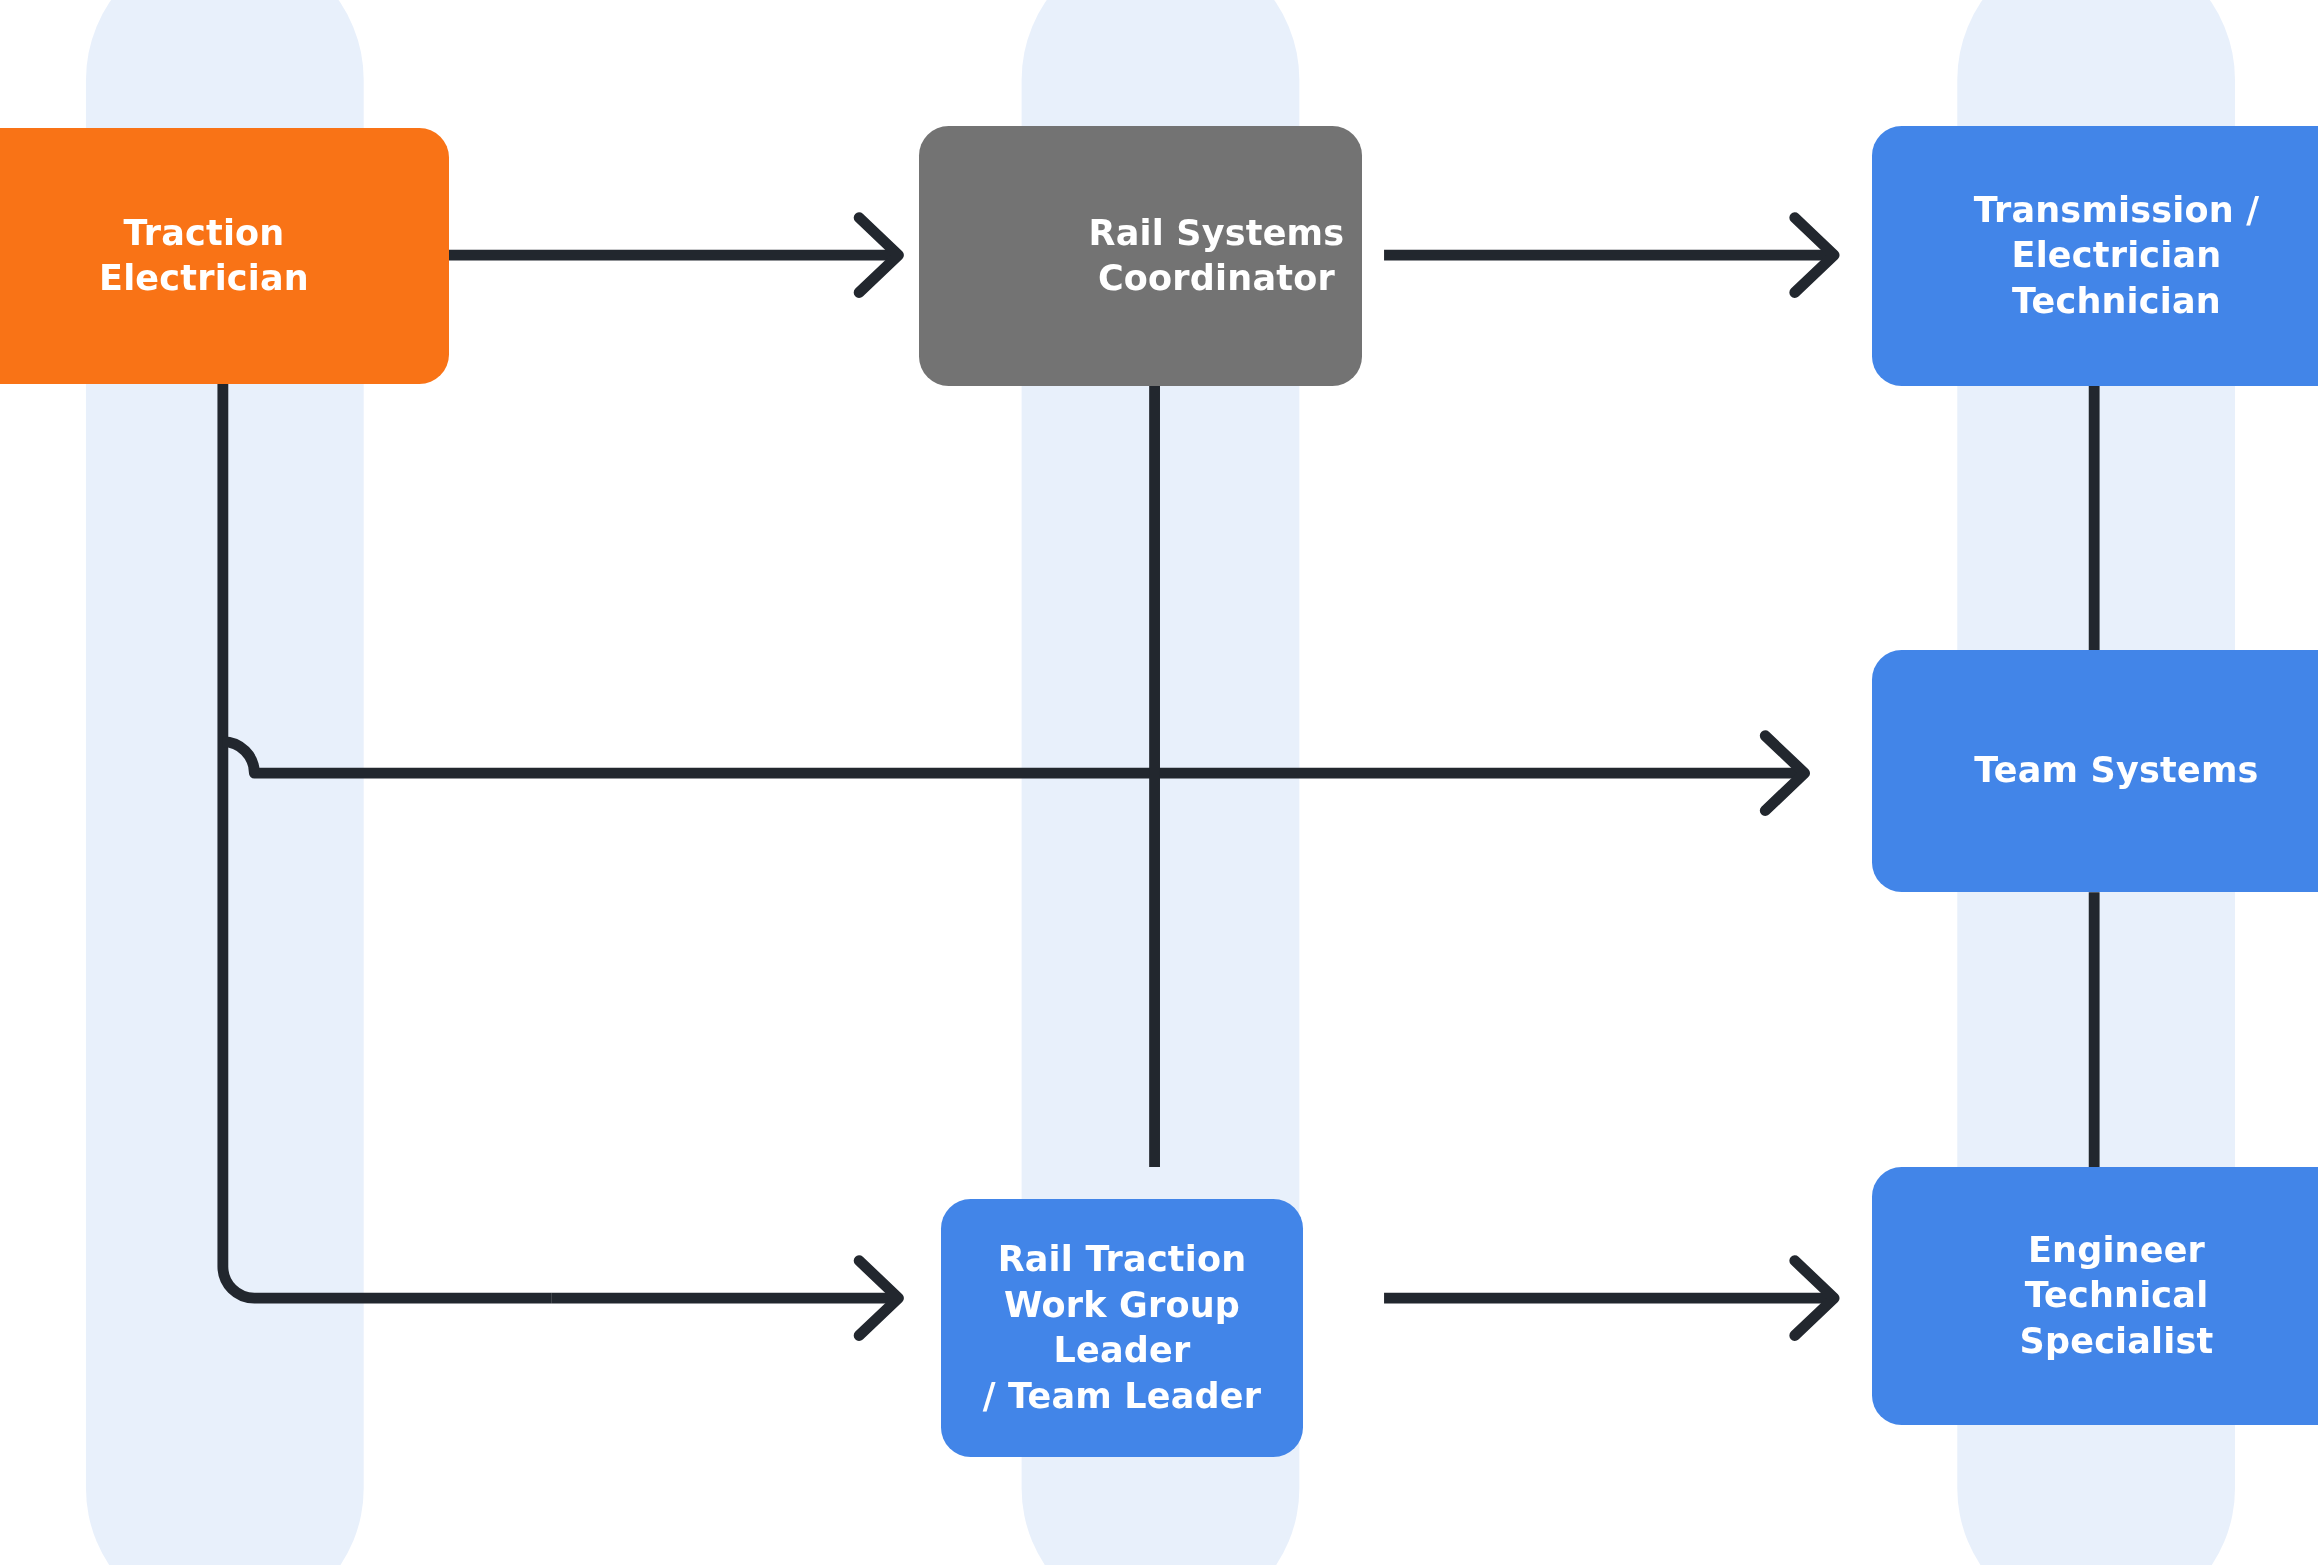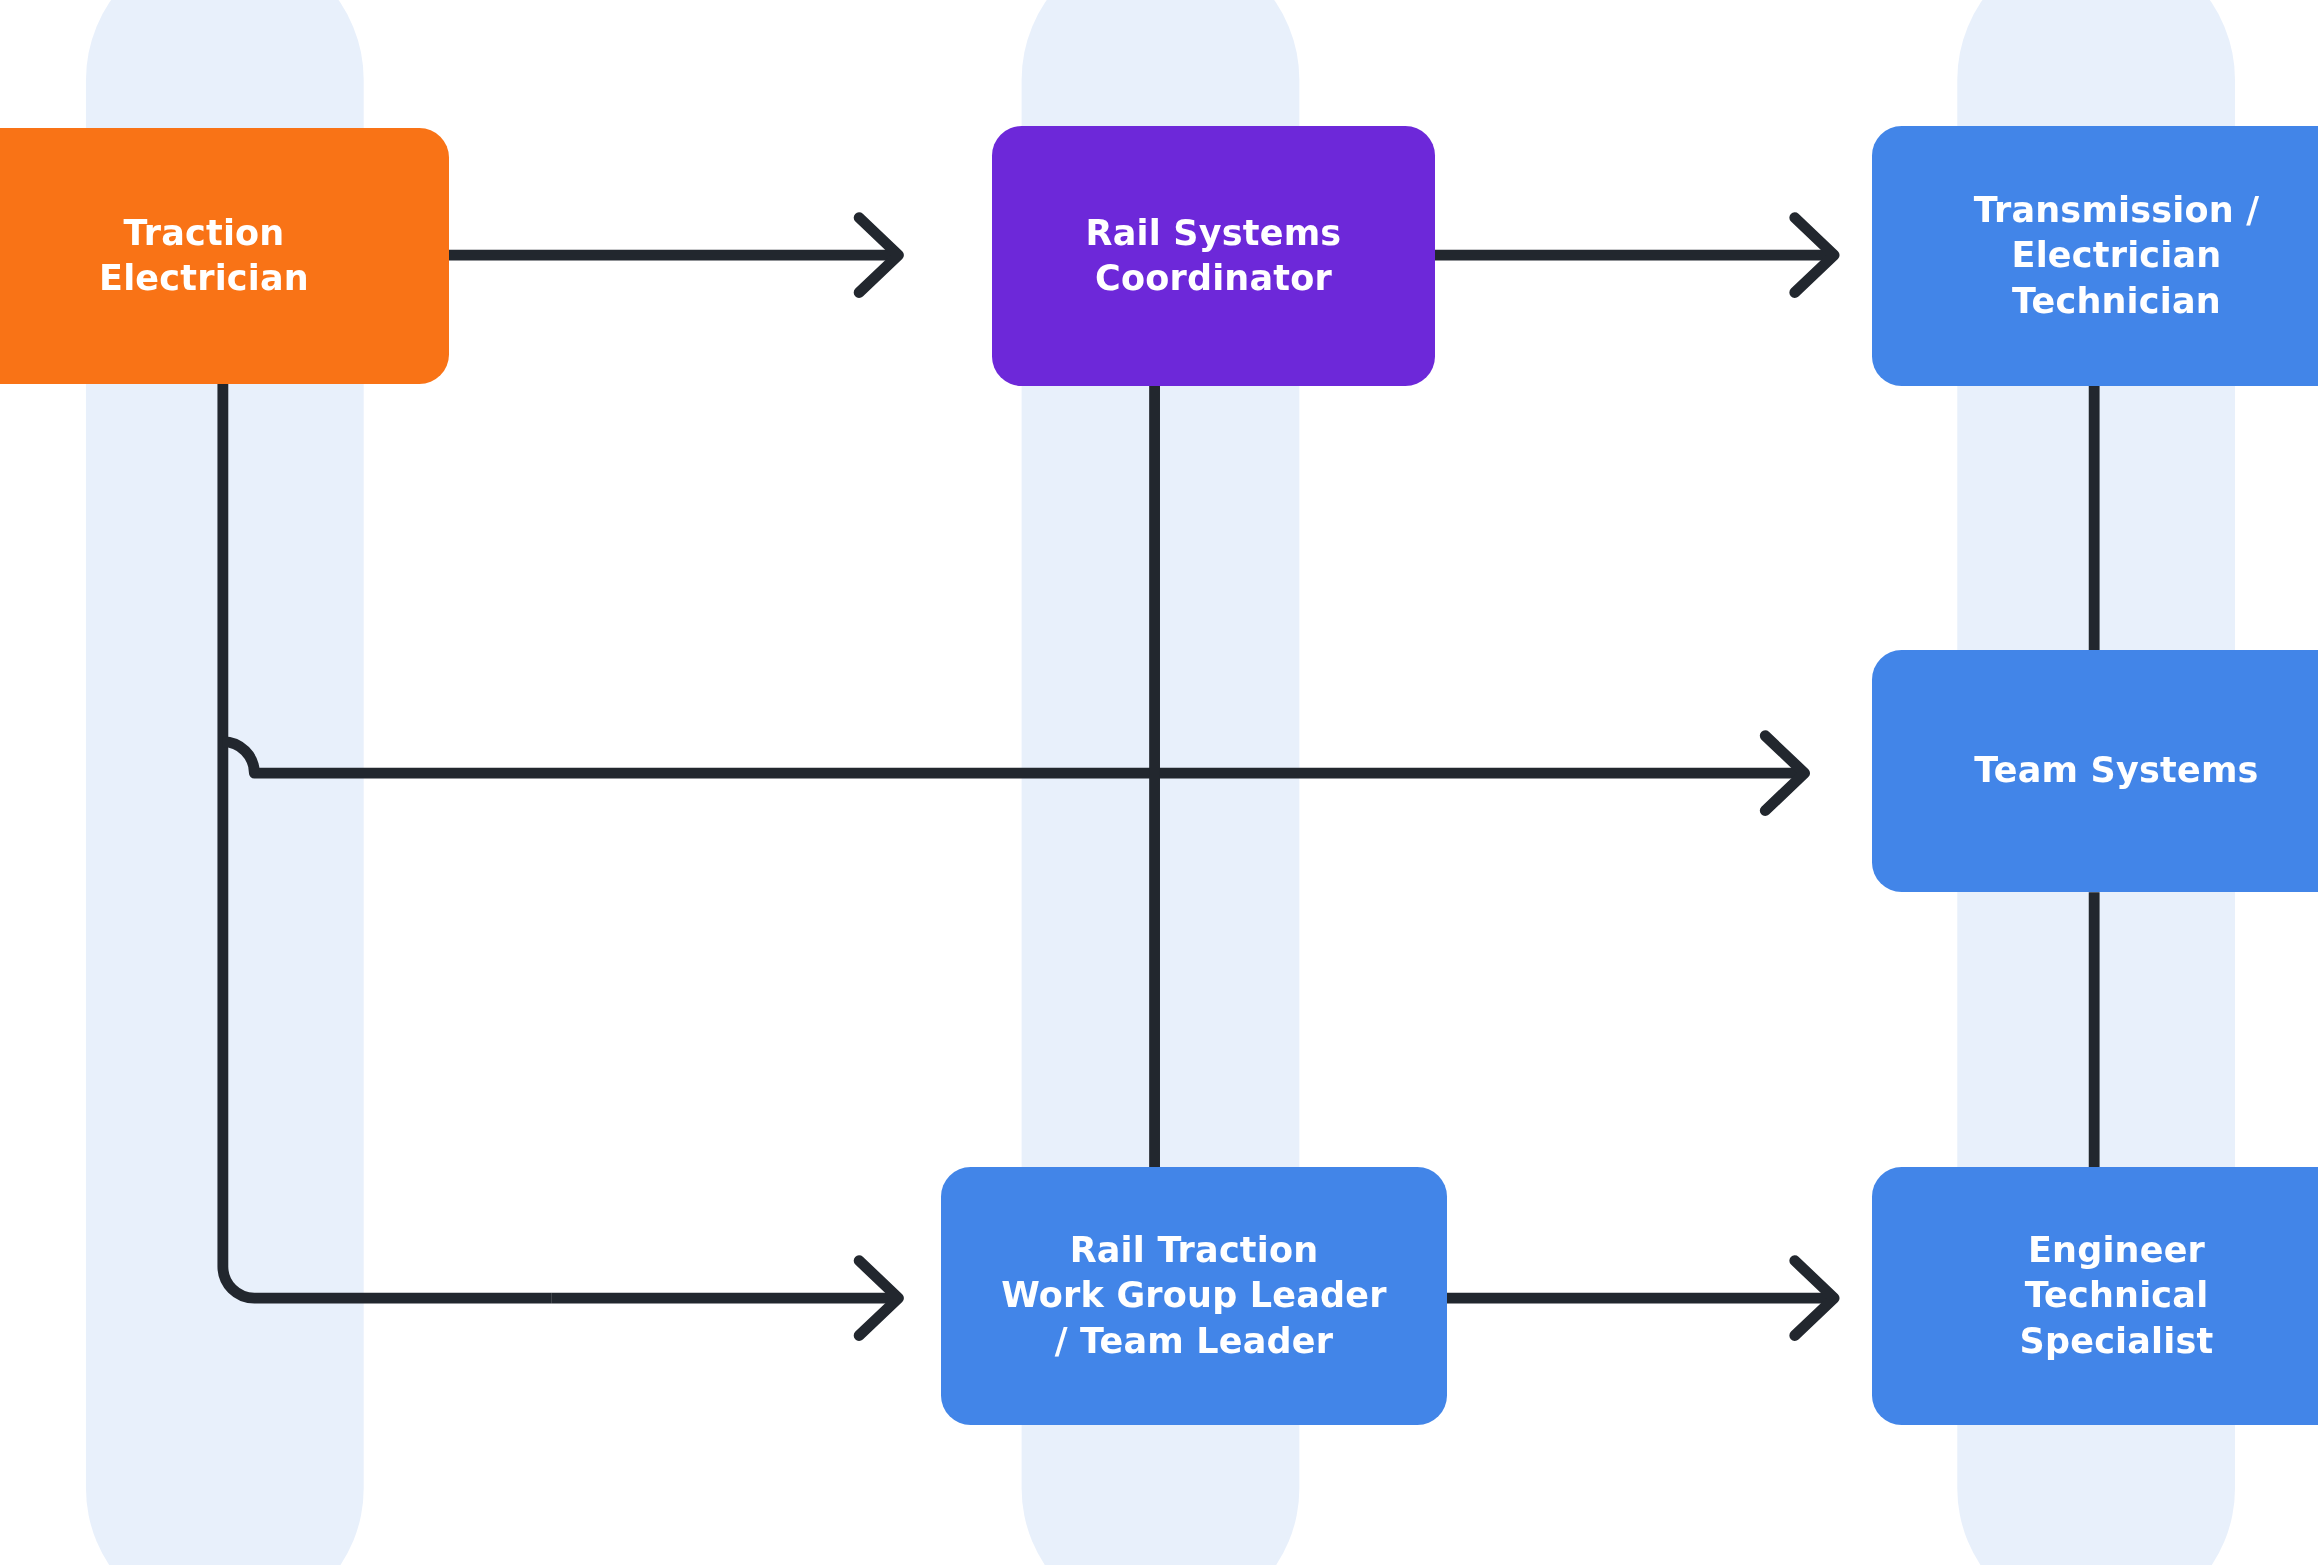--- a/index.html
+++ b/index.html
@@ -81,36 +81,36 @@
 
       <path d="M 2126 906 L 2126 1185"></path>
     </g>
   </svg>
 
   <div class="node" style="left:-41px; top:128px; width:490px; height:256px; background:#F97316;">
     <span class="label">Traction
 Electrician</span>
   </div>
 
-  <div class="node" style="left:992px; top:126px; width:443px; height:260px; background:#6d28d9;">
+  <div class="node" style="left:919px; top:126px; width:443px; height:260px; background:#737373;justify-content:flex-end;">
     <span class="label">Rail Systems
 Coordinator</span>
   </div>
 
   <div class="node" style="left:1872px; top:126px; width:489px; height:260px; background:#4285E8;">
     <span class="label">Transmission /
 Electrician
 Technician</span>
   </div>
 
   <div class="node" style="left:1872px; top:650px; width:489px; height:242px; background:#4285E8;">
     <span class="label">Team Systems</span>
   </div>
 
-  <div class="node" style="left:941px; top:1167px; width:506px; height:258px; background:#4285E8;">
+  <div class="node" style="left:941px; top:1199px; width:362px; height:258px; background:#4285E8;">
     <span class="label">Rail Traction
 Work Group Leader
 / Team Leader</span>
   </div>
 
   <div class="node" style="left:1872px; top:1167px; width:489px; height:258px; background:#4285E8;">
     <span class="label">Engineer
 Technical
 Specialist</span>
   </div>

